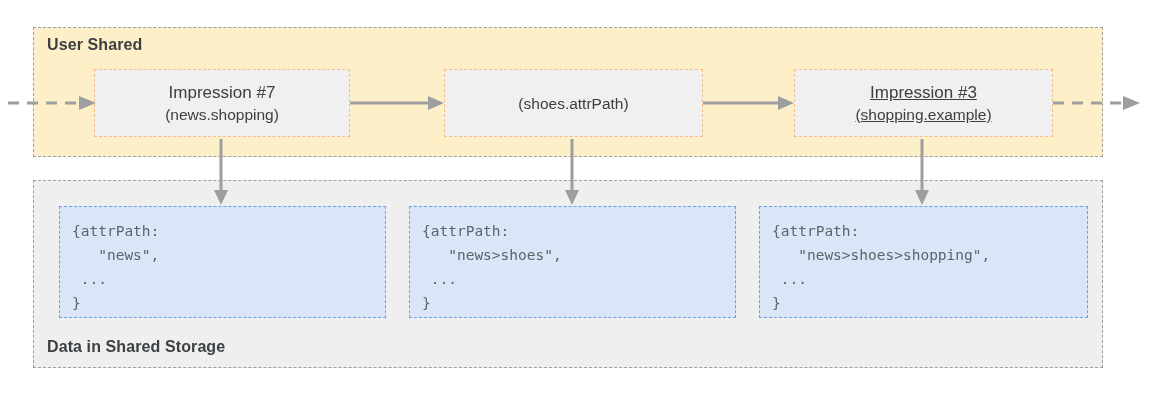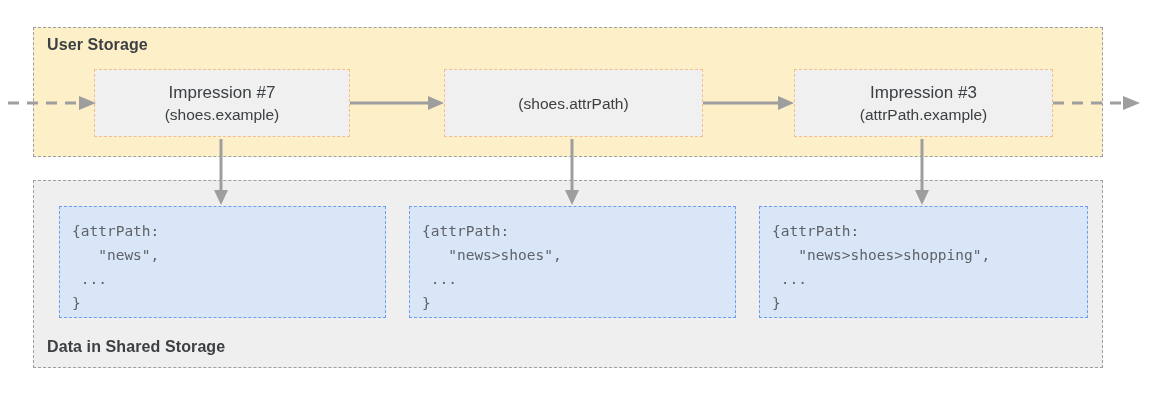--- a/index.html
+++ b/index.html
@@ -78,21 +78,21 @@
     flex-direction: column;
     align-items: center;
     justify-content: center;
     color: var(--heading-text);
     text-align: center;
   }
   .impression .imp-title { font-size: 17px; line-height: 23px; }
   .impression .imp-site  { font-size: 15.5px; line-height: 21px; }
   .impression-1 { left: 60px;  width: 256px; }
   .impression-2 { left: 410px; width: 259px; }
-  .impression-3 { left: 760px; width: 259px; }
+  .impression-3 { left: 760px; width: 259px; text-decoration: underline; }
 
   .code-box {
     position: absolute;
     top: 25px;
     height: 112px;
     margin: 0;
     background: var(--entry-fill);
     border: 1.5px dashed var(--entry-border);
     padding: 12px 8px 16px 12px;
     font-family: "DejaVu Sans Mono", "Liberation Mono", monospace;
@@ -105,34 +105,34 @@
   .code-box-1 { left: 25px;  width: 327px; }
   .code-box-2 { left: 375px; width: 327px; }
   .code-box-3 { left: 725px; width: 329px; }
 </style>
 </head>
 <body>
 
 <div class="canvas">
 
   <section class="panel journey-panel">
-    <div class="panel-label">User Storage</div>
+    <div class="panel-label">User Shared</div>
 
     <div class="impression impression-1">
       <div class="imp-title">Impression #7</div>
-      <div class="imp-site">(shoes.example)</div>
+      <div class="imp-site">(news.shopping)</div>
     </div>
 
     <div class="impression impression-2">
       <div class="imp-site">(shoes.attrPath)</div>
     </div>
 
     <div class="impression impression-3">
       <div class="imp-title">Impression #3</div>
-      <div class="imp-site">(attrPath.example)</div>
+      <div class="imp-site">(shopping.example)</div>
     </div>
   </section>
 
   <section class="panel storage-panel">
     <pre class="code-box code-box-1">{attrPath:
    "news",
  ...
 }</pre>
     <pre class="code-box code-box-2">{attrPath:
    "news&gt;shoes",

